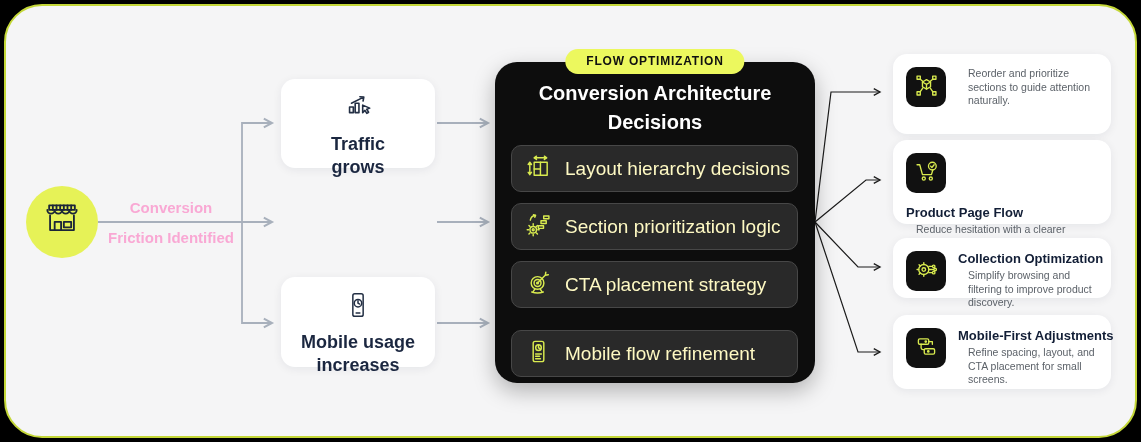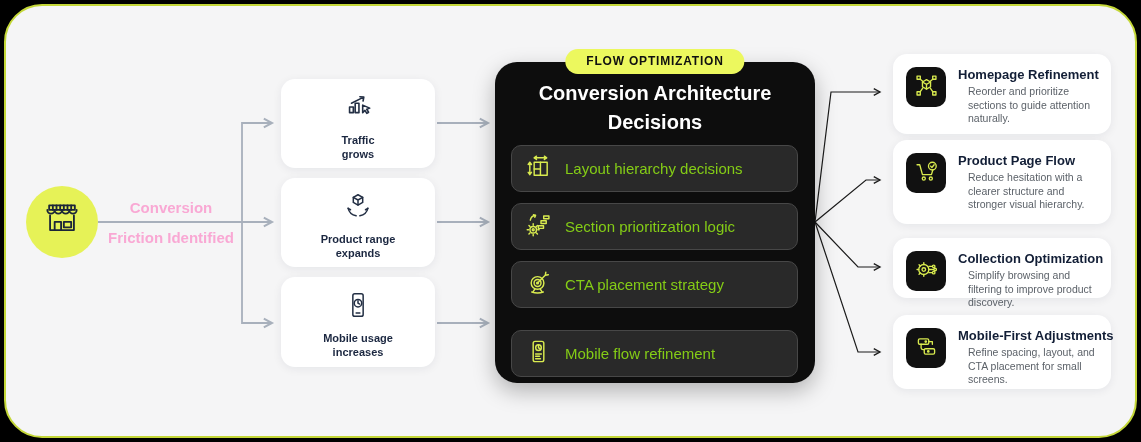--- a/index.html
+++ b/index.html
@@ -14,35 +14,35 @@
                  background:#e6f257;display:flex;align-items:center;justify-content:center;}
   .source-label{position:absolute;width:170px;left:86px;text-align:center;
                 font-weight:bold;font-size:15px;color:#f9a8d4;}
   .source-label.l1{top:199px;}
   .source-label.l2{top:229px;}
 
   
   .driver{position:absolute;left:281px;width:154px;background:#fff;border-radius:14px;
           box-shadow:0 2px 10px rgba(20,30,60,.07);display:flex;flex-direction:column;
           align-items:center;padding-top:13px;box-sizing:border-box;}
-  .driver .lbl{margin-top:7px;font-weight:bold;font-size:11px;line-height:1.3;
+  .driver .lbl{margin-top:7px;font-weight:bold;font-size:18px;line-height:1.3;
                color:#1b2740;text-align:center;}
 
   
   .panel{position:absolute;left:495px;top:62px;width:320px;height:321px;background:#0d0d0d;
          border-radius:22px;box-shadow:0 8px 22px rgba(0,0,0,.28);}
   .badge{position:absolute;left:50%;transform:translateX(-50%);top:-13px;height:25px;
          padding:0 21px;border-radius:13px;background:#ecf85e;color:#101010;
          font-size:12px;font-weight:800;letter-spacing:.8px;line-height:25px;white-space:nowrap;}
   .panel-title{margin-top:17px;text-align:center;color:#fff;font-weight:bold;
                font-size:20px;line-height:29px;}
   .prow{position:absolute;left:16px;width:287px;height:47px;background:#292929;
         border:1px solid #474747;border-radius:10px;display:flex;align-items:center;
         gap:13px;padding-left:13px;box-sizing:border-box;}
-  .prow .rlbl{color:#84cc16;font-size:15px;}
+  .prow .rlbl{color:#fef9c3;font-size:19px;}
 
   
   .outcome{position:absolute;left:893px;width:218px;background:#fff;border-radius:14px;
            box-shadow:0 2px 10px rgba(20,30,60,.07);display:flex;gap:12px;
            padding:13px;box-sizing:border-box;}
   .obox{flex:0 0 40px;width:40px;height:40px;border-radius:10px;background:#111;
         display:flex;align-items:center;justify-content:center;}
   .otxt{min-width:0;}
   .otitle{font-size:13px;font-weight:bold;color:#121e36;white-space:nowrap;margin-bottom:3px;}
   .odesc{font-size:10.5px;line-height:1.3;color:#5c6269;margin-left:10px;}
@@ -100,35 +100,20 @@
         <path d="M9 12 L22 5.5 M18 5 l4.2 0.4 -0.8 4.2"></path>
         <path d="M21 14 l7.5 3.2 -3.2 1.2 2 3.2 -1.9 1.2 -2 -3.2 -2.4 2.5 z"></path>
       </svg>
     </span>
     <div class="lbl">
       <div>Traffic</div>
       <div>grows</div>
     </div>
   </div>
 
-  <div class="driver" style="top:178px;height:89px;">
-    <span>
-      <svg width="30" height="30" viewBox="0 0 32 32" fill="none" stroke="#232f44" stroke-width="1.6" stroke-linecap="round" stroke-linejoin="round">
-        <path d="M16 4 l5 2.8 v5.4 L16 15 l-5 -2.8 V6.8 Z"></path>
-        <path d="M11 6.8 L16 9.6 l5 -2.8 M16 9.6 V15"></path>
-        <path d="M5.5 18.5 q1.5 6.5 8.5 8"></path>
-        <path d="M26.5 18.5 q-1.5 6.5 -8.5 8"></path>
-        <path d="M5.5 18.5 l2.5 1.5 M26.5 18.5 l-2.5 1.5"></path>
-      </svg>
-    </span>
-    <div class="lbl">
-      <div>Product range</div>
-      <div>expands</div>
-    </div>
-  </div>
 
   <div class="driver" style="top:277px;height:90px;">
     <span>
       <svg width="30" height="30" viewBox="0 0 32 32" fill="none" stroke="#232f44" stroke-width="1.6" stroke-linecap="round" stroke-linejoin="round">
         <rect x="10.5" y="4" width="11" height="24" rx="2"></rect>
         <circle cx="16" cy="14" r="4"></circle>
         <path d="M16 14 v-2.6 M16 14 l1.8 1"></path>
         <path d="M14 24.5 h4"></path>
       </svg>
     </span>
@@ -204,26 +189,25 @@
           <path d="M10.5 11.1 L15 13.7 l4.5 -2.6 M15 13.7 V19"></path>
           <rect x="4.5" y="4.5" width="3.6" height="3.6"></rect>
           <rect x="21.9" y="4.5" width="3.6" height="3.6"></rect>
           <rect x="4.5" y="21.9" width="3.6" height="3.6"></rect>
           <rect x="21.9" y="21.9" width="3.6" height="3.6"></rect>
           <path d="M8.1 8.1 L10.8 10.2 M21.9 8.1 L19.2 10.2 M8.1 21.9 L10.8 17.8 M21.9 21.9 L19.2 17.8"></path>
         </svg>
       </span>
     </div>
     <div class="otxt">
-      <div class="otitle">Homepage Refinement</div>
       <div class="odesc">Reorder and prioritize sections to guide attention naturally.</div>
     </div>
   </div>
 
-  <div class="outcome" style="top:140px;height:84px;">
+  <div class="outcome" style="top:140px;height:84px;flex-direction:column;">
     <div class="obox">
       <span>
         <svg width="27" height="27" viewBox="0 0 30 30" fill="none" stroke="#d9eb4f" stroke-width="1.5" stroke-linecap="round" stroke-linejoin="round">
           <path d="M4.5 7.5 h3 l3 11 h10 l1.6 -5.5"></path>
           <circle cx="12" cy="22.8" r="1.7"></circle>
           <circle cx="19.8" cy="22.8" r="1.7"></circle>
           <circle cx="21.5" cy="9" r="4.3"></circle>
           <path d="M19.6 9 l1.4 1.5 2.5 -3"></path>
         </svg>
       </span>

